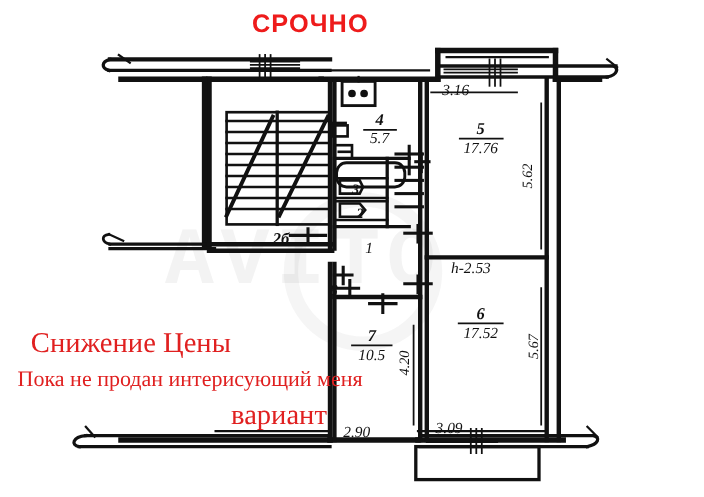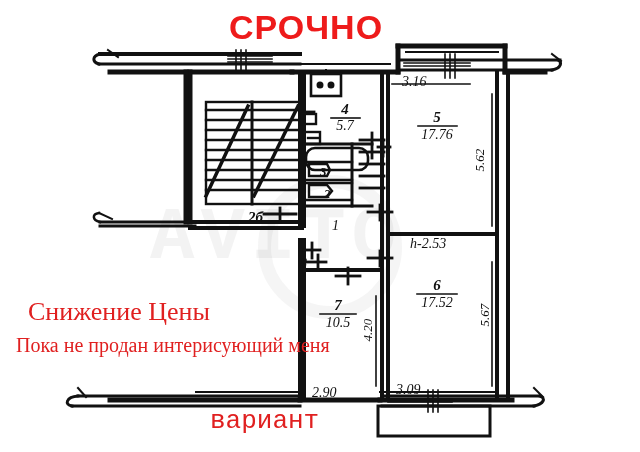--- a/index.html
+++ b/index.html
@@ -30,21 +30,21 @@
     white-space: nowrap;
     pointer-events: none;
   }
   #title-srochno {
     left: 0;
     top: 8px;
     width: 640px;
     text-align: center;
     font-family: "Liberation Sans", sans-serif;
     font-weight: bold;
-    font-size: 34px;
+    font-size: 23px;
     letter-spacing: 1px;
     color: #ee1b1b;
     text-align: left;
     padding-left: 229px;
     box-sizing: border-box;
   }
   #line-reduction {
     left: 28px;
     top: 297px;
     font-family: "Liberation Serif", serif;
@@ -54,24 +54,23 @@
   #line-notsold {
     left: 16px;
     top: 334px;
     font-family: "Liberation Serif", serif;
     font-size: 20px;
     color: #e02020;
   }
   #line-variant {
     left: 210px;
     top: 362px;
-    font-family: Liberation Mono, monospace;
+    font-family: Liberation Serif, serif;
     font-size: 26px;
     color: #e02020;
-    margin-top: 44px;
   }
   .wm {
     position: absolute;
     color: rgba(120,120,120,0.09);
     font-family: Liberation Mono, monospace;
     font-weight: bold;
     pointer-events: none;
     user-select: none;
   }
   #wm-main {

